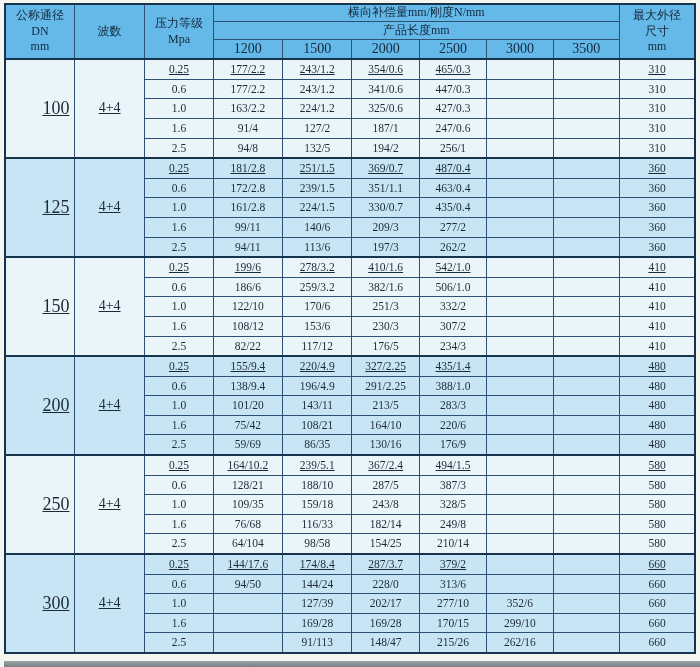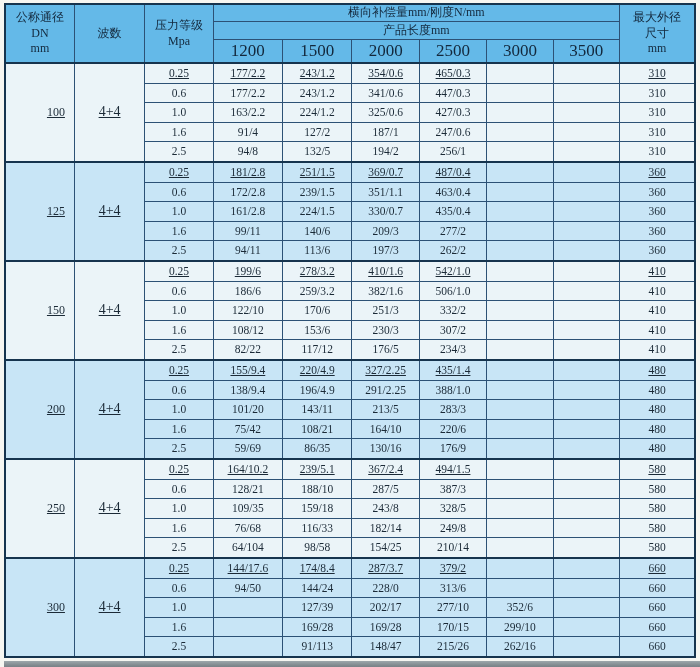--- a/index.html
+++ b/index.html
@@ -34,25 +34,25 @@
     padding:0;font-weight:normal;overflow:hidden;
   }
   thead th{
     background:var(--header-bg);
     font-size:12px;line-height:1.3;
     white-space:pre-line;
     color:#13283c;
   }
   thead tr.hr1 th{height:16px}
   thead tr.hr2 th{height:17px}
-  thead tr.hr3 th{height:18px;font-size:17px}
+  thead tr.hr3 th{height:18px;font-size:14px}
   tbody td{font-size:11.5px;height:18.6px;line-height:18.6px;}
   tbody tr.pale td{background:var(--pale-bg);}
   tbody tr.light td{background:var(--light-bg);}
-  tbody td.dn-cell{background:var(--dn-bg);font-size:12px;padding-left:32px;}
+  tbody td.dn-cell{background:var(--dn-bg);font-size:18px;padding-left:32px;}
   tbody td.wave-cell{font-size:14px;}
   tbody tr.block-start td{border-top:2px solid var(--outer);text-decoration:underline;}
   .scan-shadow{
     position:absolute;left:0;top:658px;width:700px;height:9px;
     background:linear-gradient(#8d999f,#646f75 60%,#aab2b5);
     opacity:.85;
   }
 </style>
 </head>
 <body>

